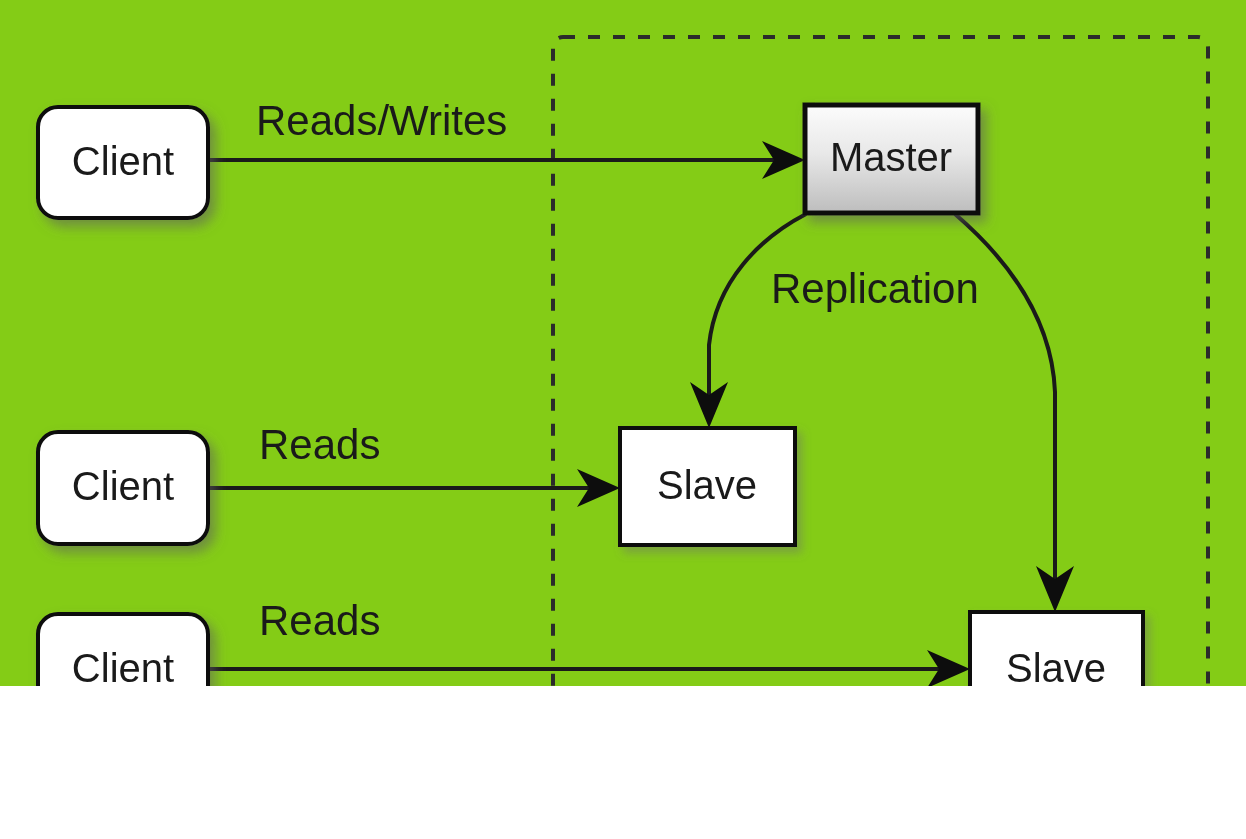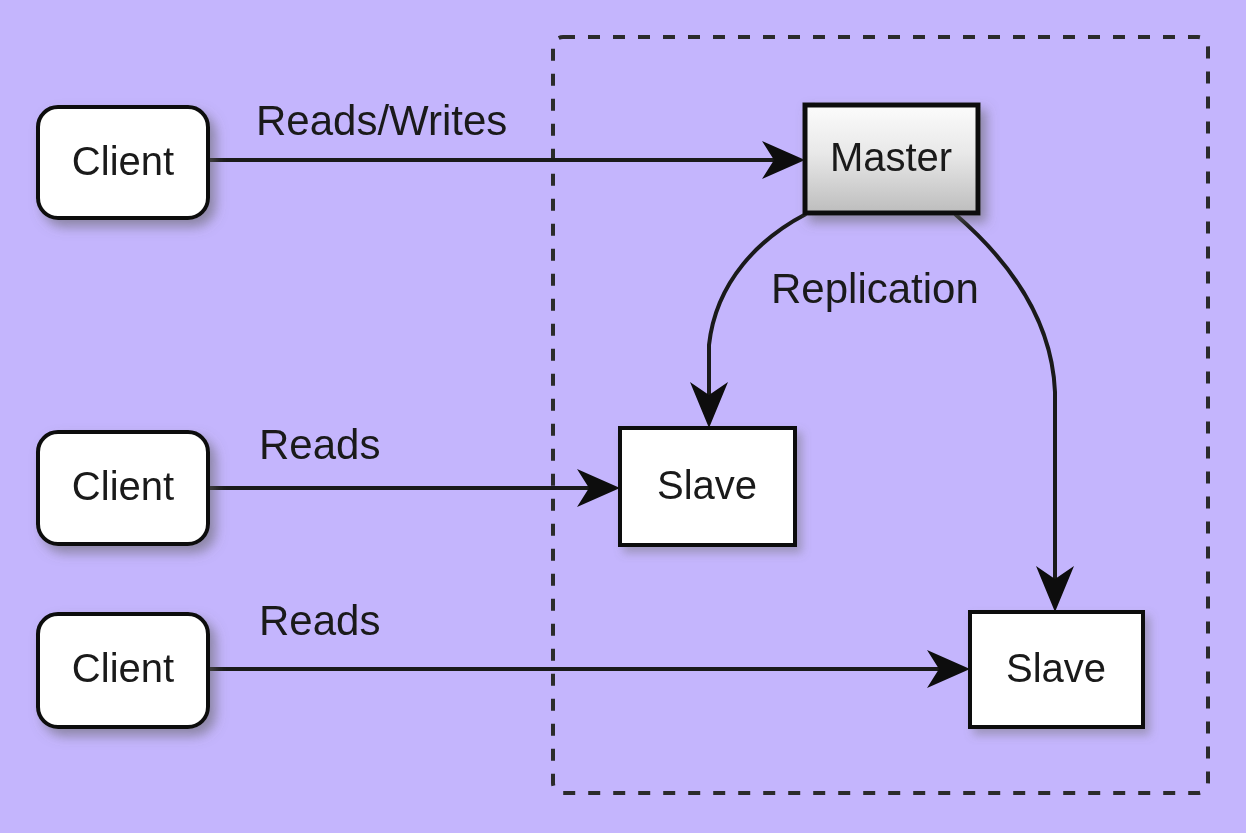--- a/index.html
+++ b/index.html
@@ -6,22 +6,22 @@
     margin: 0;
     padding: 0;
     background: #ffffff;
   }
   body {
     font-family: "Liberation Sans", sans-serif;
   }
   #canvas {
     position: relative;
     width: 1246px;
-    height: 833px;
-    background: #c4b5fd;
+    height: 686px;
+    background: #84cc16;
     overflow: hidden;
     text-align: center;
   }
   #diagram-svg {
     position: absolute;
     left: 0;
     top: 0;
     width: 1246px;
     height: 839px;
   }

